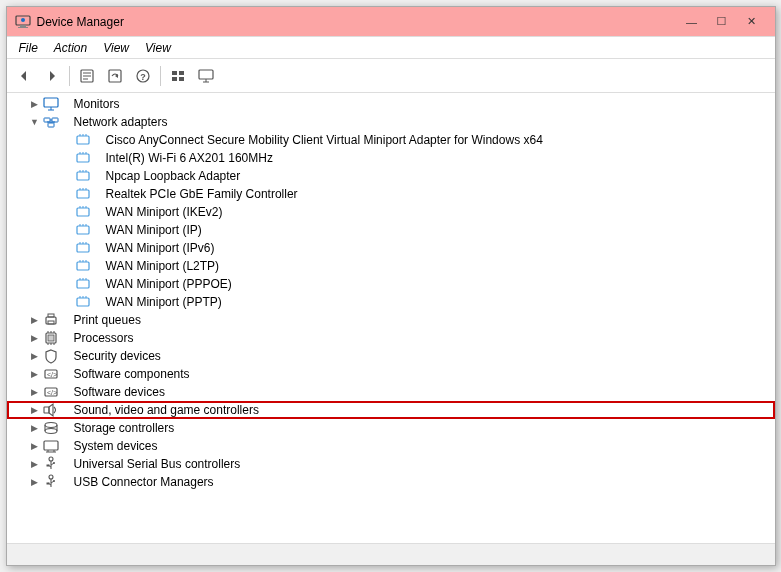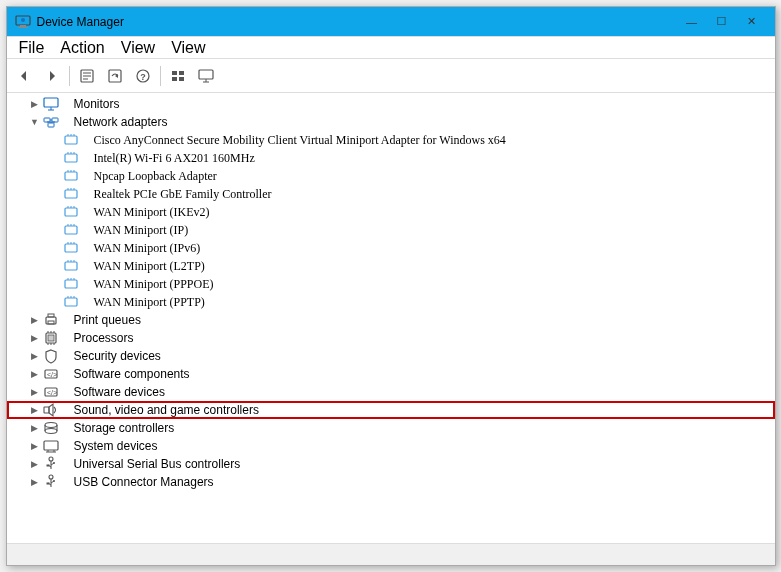--- a/index.html
+++ b/index.html
@@ -16,21 +16,21 @@
     .window {
       width: 770px;
       height: 560px;
       background: #fff;
       border: 1px solid #aaa;
       display: flex;
       flex-direction: column;
       box-shadow: 2px 2px 8px rgba(0,0,0,0.3);
     }
     .title-bar {
-      background: #0ea5e9;
+      background: #fca5a5;
       height: 30px;
       display: flex;
       align-items: center;
       padding: 0 8px;
       border-bottom: 1px solid #ddd;
       user-select: none;
     }
     .title-bar-icon {
       width: 16px;
       height: 16px;
@@ -66,22 +66,23 @@
       height: 22px;
       display: flex;
       align-items: center;
       padding: 0 4px;
       border-bottom: 1px solid #ddd;
       background: #fff;
     }
     .menu-item {
       padding: 2px 8px;
       cursor: pointer;
-      font-size: 16px;
+      font-size: 12px;
       color: #000;
+      font-style: italic;
     }
     .toolbar {
       height: 34px;
       display: flex;
       align-items: center;
       padding: 2px 4px;
       border-bottom: 1px solid #ddd;
       background: #fff;
       gap: 2px;
     }
@@ -158,21 +159,21 @@
       height: 22px;
       border-top: 1px solid #ddd;
       background: #f0f0f0;
       display: flex;
       align-items: center;
       padding: 0 8px;
       font-size: 11px;
       color: #444;
     }
     .indent-1 { padding-left: 20px; }
-    .indent-2 { padding-left: 40px; font-family: Liberation Serif, serif; }
+    .indent-2 { padding-left: 52px; }
 
     
     .icon-monitor { color: #1a6fc4; }
     .icon-network { color: #1a6fc4; }
     .icon-nic { color: #4a9de0; }
     .icon-print { color: #555; }
     .icon-cpu { color: #555; }
     .icon-security { color: #555; }
     .icon-software { color: #555; }
     .icon-sound { color: #555; }

